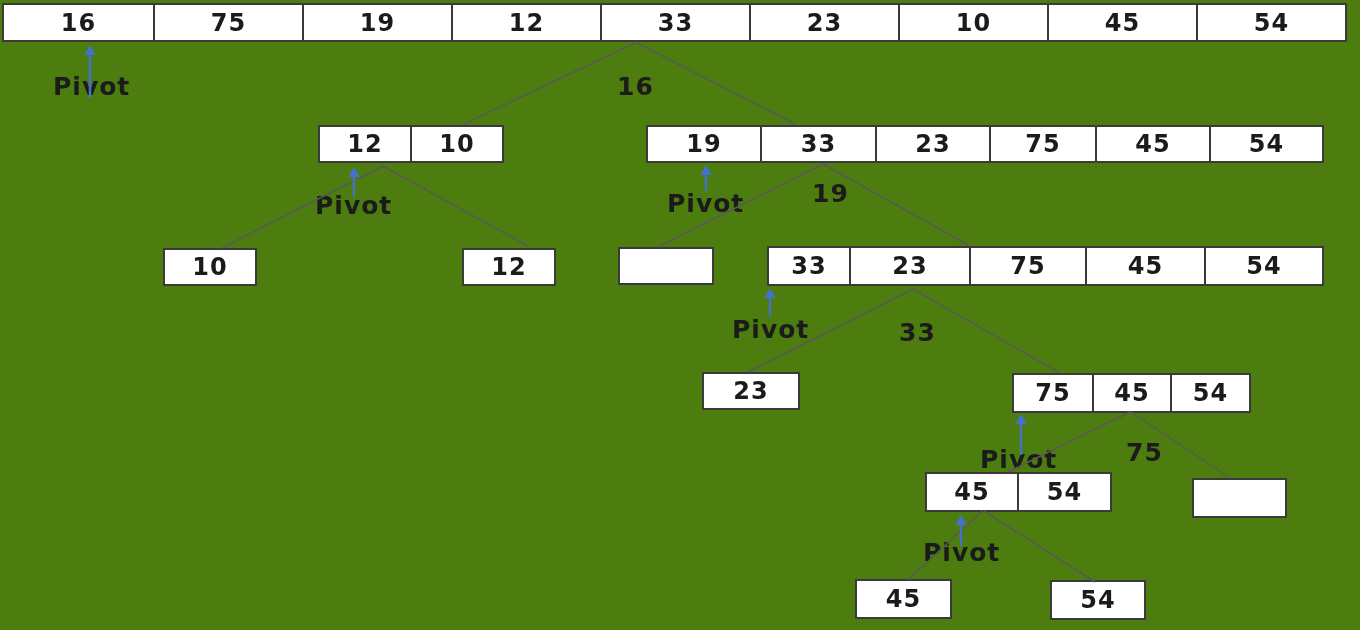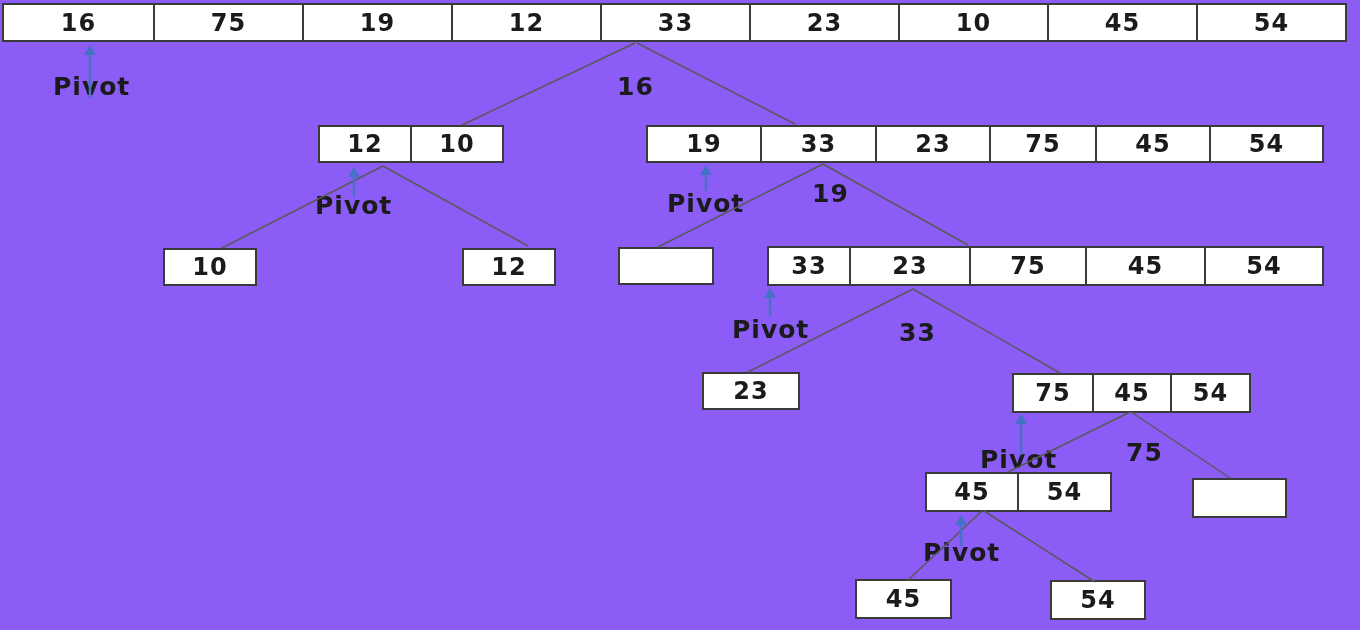--- a/index.html
+++ b/index.html
@@ -1,17 +1,17 @@
 <!DOCTYPE html>
 <html><head>
 <meta charset="utf-8">
 <style>
   html,body { margin:0; padding:0; background:#ffffff; }
   .canvas {
-    position:relative; width:1360px; height:630px; background:#8b5cf6;
+    position:relative; width:1360px; height:630px; background:#4d7c0f;
     font-family:"DejaVu Sans","Liberation Sans",sans-serif; overflow:hidden;
   }
   .array-box {
     position:absolute; display:flex; background:#ffffff;
     border:2px solid #3a3a3a; box-sizing:border-box;
   }
   .array-cell {
     display:flex; align-items:center; justify-content:center;
     border-left:2px solid #3a3a3a; box-sizing:border-box; height:100%;
     font-weight:bold; font-size:24px; letter-spacing:1px; color:#1b1b1b;

